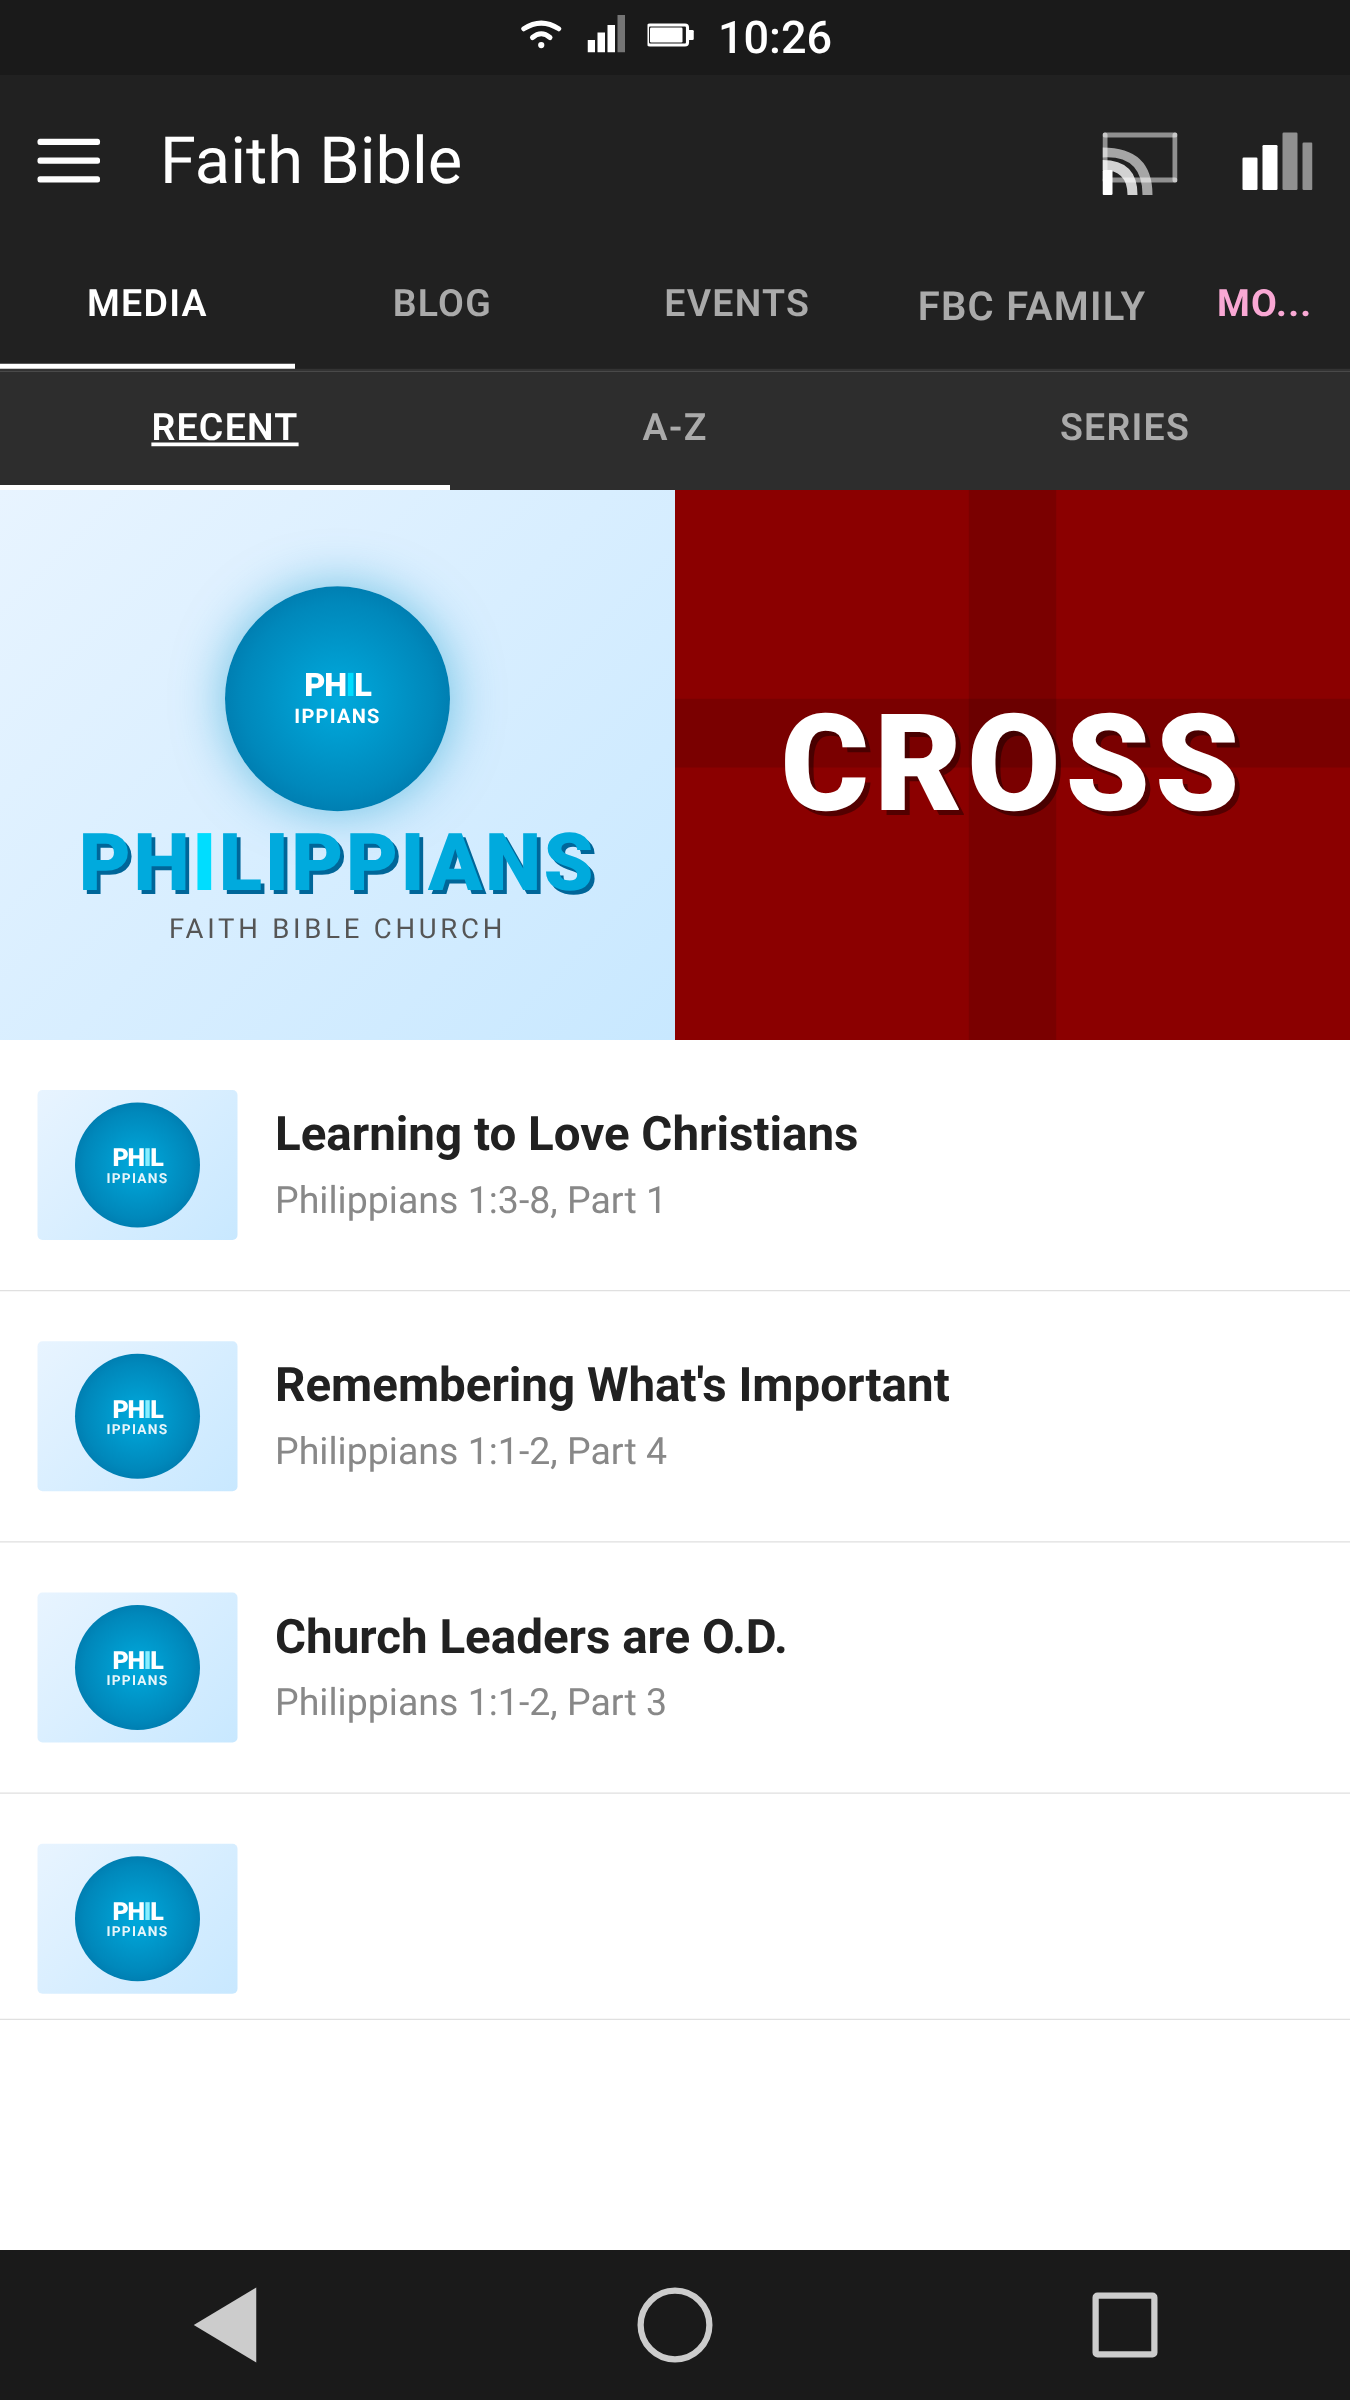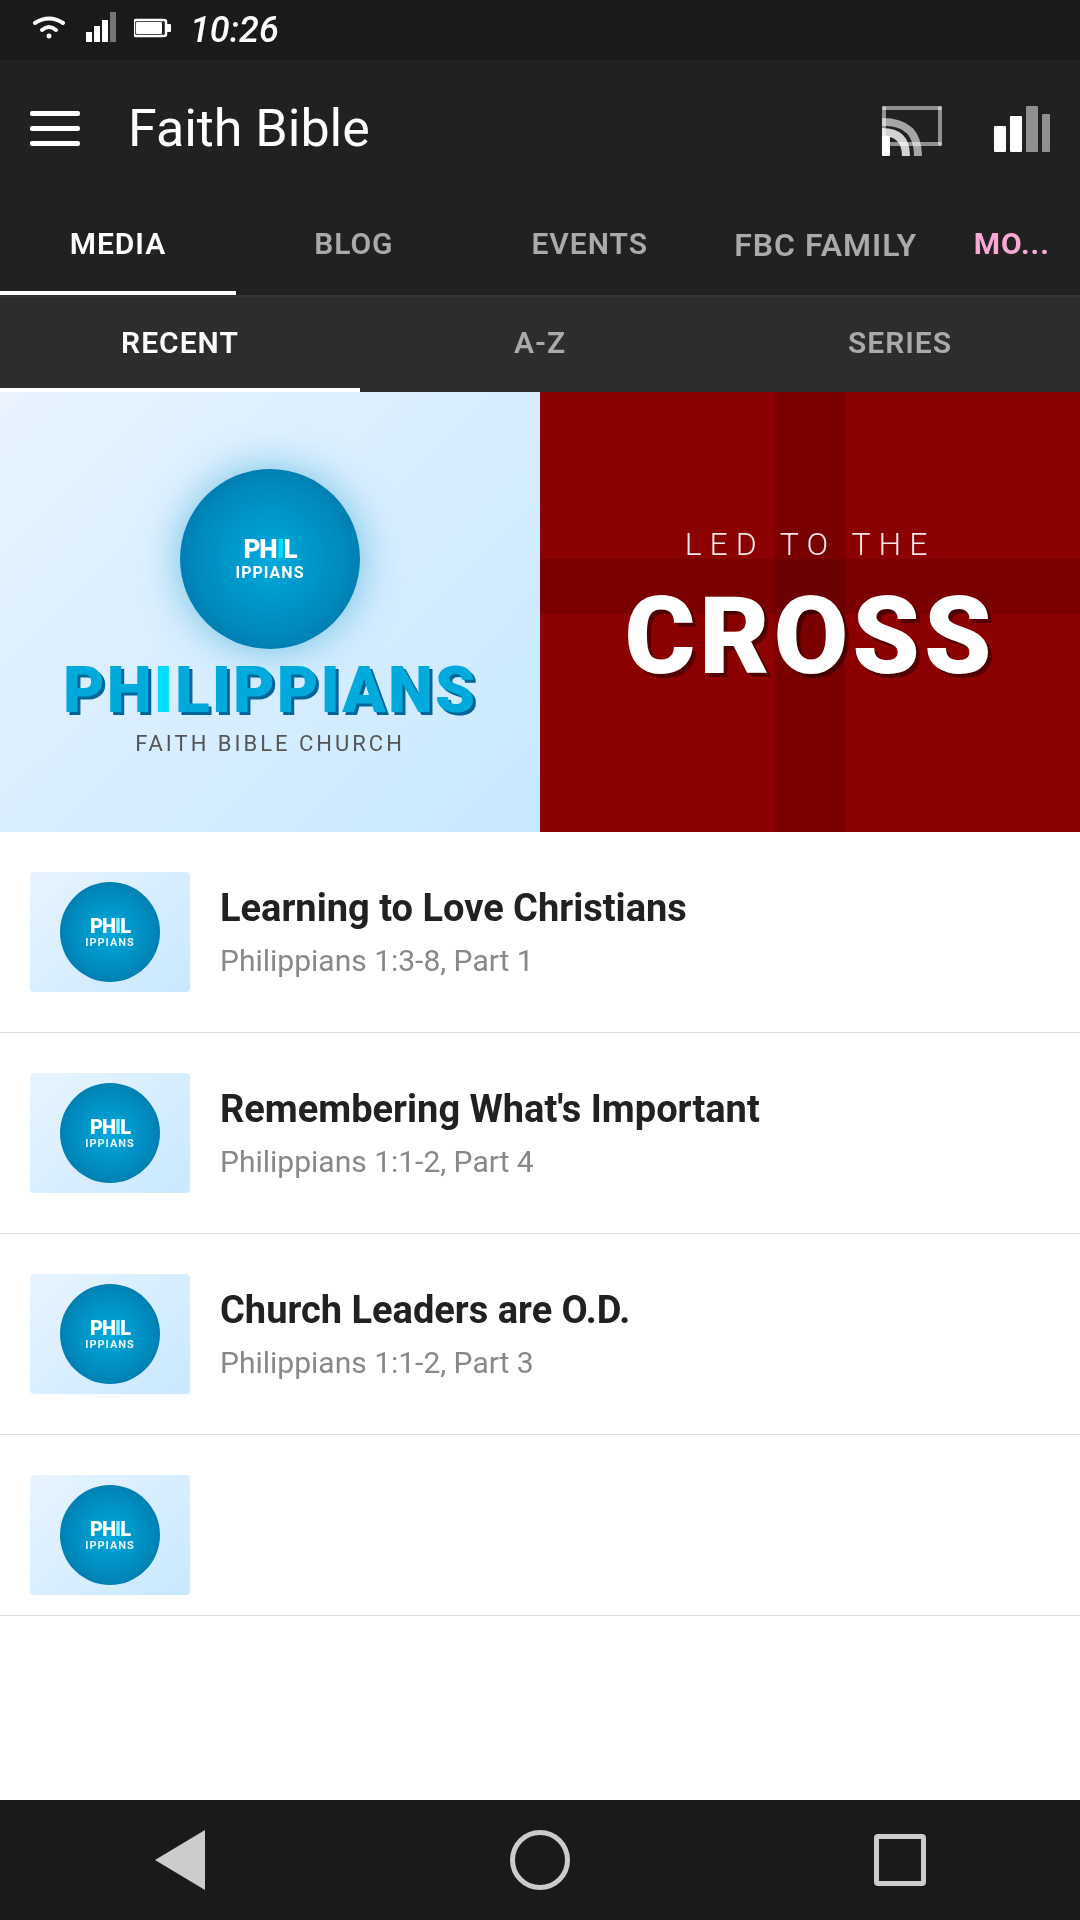--- a/index.html
+++ b/index.html
@@ -11,24 +11,23 @@
       font-family: 'Roboto', Arial, sans-serif;
       overflow-x: hidden;
     }
 
     
     .status-bar {
       background: #1a1a1a;
       height: 60px;
       display: flex;
       align-items: center;
-      justify-content: flex-start;
+      justify-content: center;
       padding: 0 30px;
       gap: 20px;
-      font-style: italic;
     }
     .status-icons {
       display: flex;
       align-items: center;
       gap: 18px;
     }
     .status-time {
       color: #ffffff;
       font-size: 36px;
       font-weight: 500;
@@ -125,20 +124,21 @@
       font-weight: 600;
       letter-spacing: 1px;
       cursor: pointer;
       text-transform: uppercase;
       text-align: center;
       flex: 1;
     }
     .sub-tab.active {
       color: #ffffff;
       border-bottom: 4px solid #ffffff;
+      text-decoration: underline;
     }
 
     
     .featured-banner {
       display: flex;
       height: 440px;
       overflow: hidden;
     }
     .banner-left {
       flex: 1;
@@ -395,21 +395,20 @@
         PH<span style="color:#00ddff; text-shadow:none;">I</span>LIPPIANS
       </div>
       <div class="banner-subtitle-text">FAITH BIBLE CHURCH</div>
     </div>
   </div>
 
   <div class="banner-right">
     <div style="position:absolute; top:0; left:50%; transform:translateX(-50%); width:70px; height:100%; background:rgba(0,0,0,0.12); z-index:1;"></div>
     <div style="position:absolute; top:38%; left:0; width:100%; height:55px; background:rgba(0,0,0,0.12); z-index:1;"></div>
     <div class="banner-right-inner" style="position:relative; z-index:2;">
-      <div class="led-to-text">LED TO THE</div>
       <div class="cross-text">CROSS</div>
     </div>
   </div>
 </div>
 
 <div class="media-list">
 
   <div class="media-item">
     <div class="media-thumbnail">
       <div class="thumb-inner">

